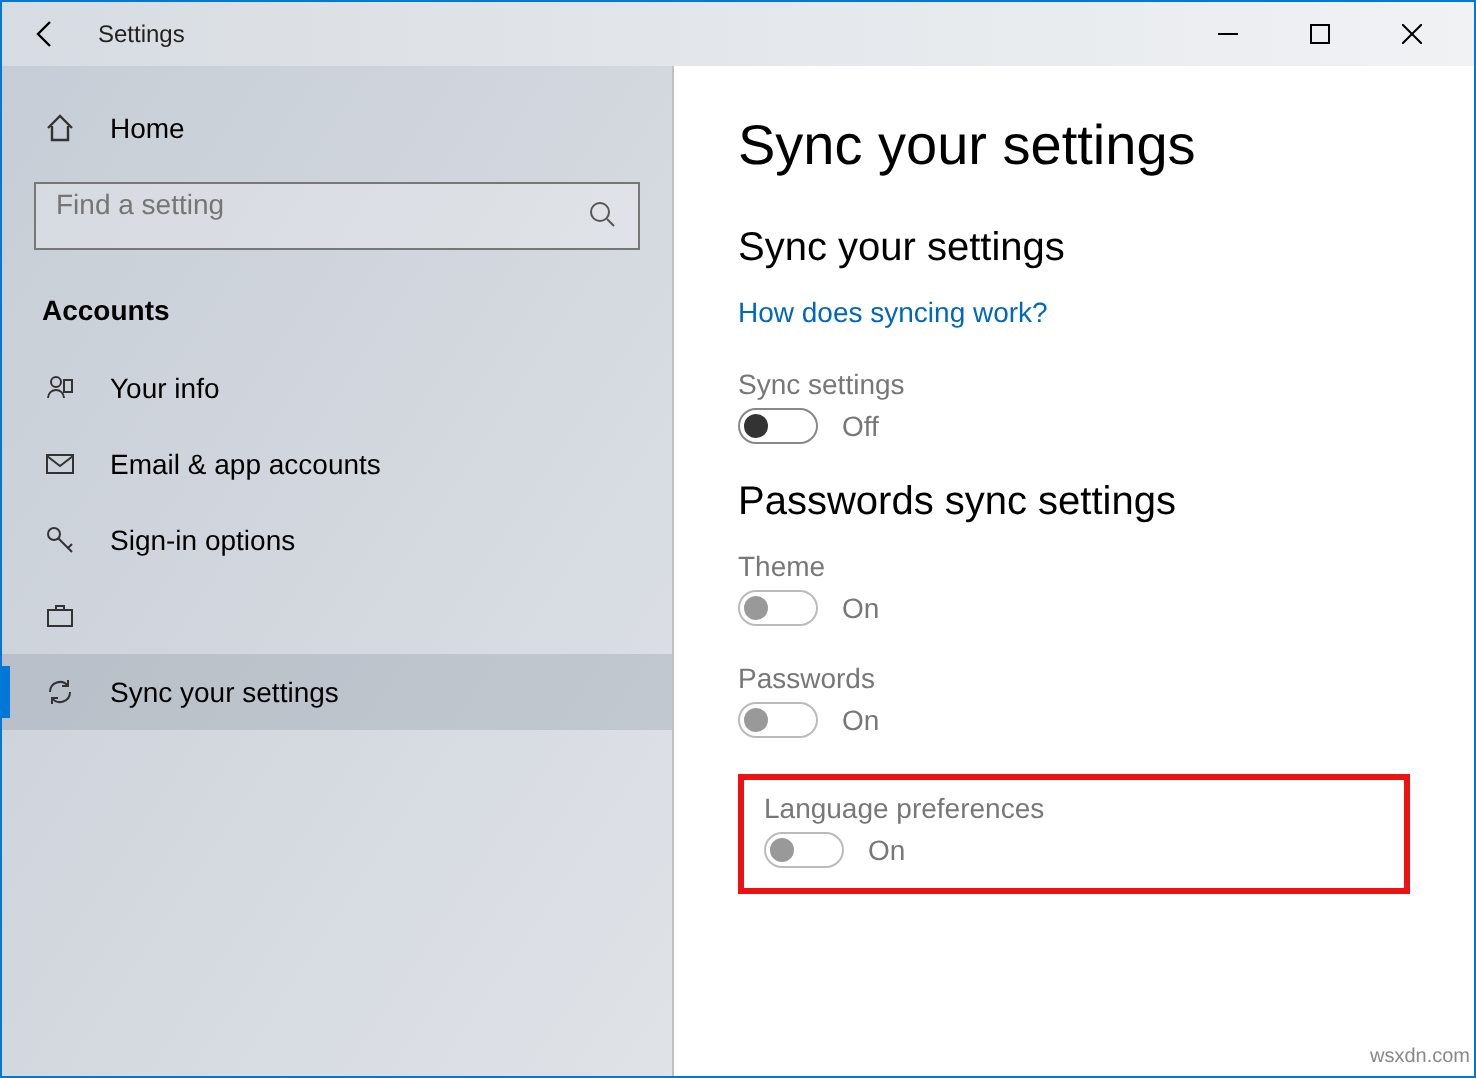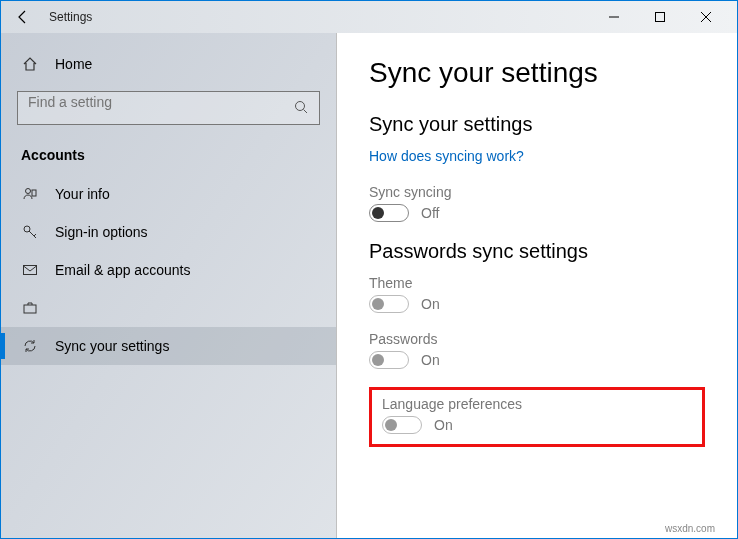--- a/index.html
+++ b/index.html
@@ -138,21 +138,21 @@
 }
 .toggle.disabled { border-color:#bbb; }
 .toggle.disabled .knob { background:#999; }
 .toggle-state { color:#777; font-size:14px; }
 .highlight-box {
   border: 3px solid #e11;
   padding: 6px 10px 10px 10px;
   margin-top: 0;
 }
 .watermark {
-  position:absolute; right:22px; bottom:4px;
+  position:absolute; right:2px; bottom:4px;
   font-size:10px; color:#888;
 }
 svg { display:block; }
 </style>
 </head>
 <body>
 
 <div class="window-bar">
   <div class="back">
     <svg width="16" height="16" viewBox="0 0 16 16">
@@ -208,40 +208,40 @@
             <path d="M2 13c0-2.5 2-4 4-4s4 1.5 4 4" stroke="#333" fill="none"></path>
             <rect x="10" y="4" width="4" height="6" stroke="#333" fill="none"></rect>
           </svg>
       </span>
       <span>Your info</span>
     </div>
 
     <div class="nav-item">
       <span class="icon">
         <svg width="16" height="16" viewBox="0 0 16 16">
+            <rect x="1.5" y="3.5" width="13" height="9" stroke="#333" fill="none"></rect>
+            <path d="M1.5 4 L8 9 L14.5 4" stroke="#333" fill="none"></path>
+          </svg>
+      </span>
+      <span>Email &amp; app accounts</span>
+    </div>
+
+    <div class="nav-item">
+      <span class="icon">
+        <svg width="16" height="16" viewBox="0 0 16 16">
             <circle cx="5" cy="5" r="3" stroke="#333" fill="none"></circle>
             <path d="M7 7 L14 14 M12 12 L14 10" stroke="#333" fill="none"></path>
           </svg>
       </span>
       <span>Sign-in options</span>
     </div>
 
     <div class="nav-item">
       <span class="icon">
         <svg width="16" height="16" viewBox="0 0 16 16">
-            <rect x="1.5" y="3.5" width="13" height="9" stroke="#333" fill="none"></rect>
-            <path d="M1.5 4 L8 9 L14.5 4" stroke="#333" fill="none"></path>
-          </svg>
-      </span>
-      <span>Email &amp; app accounts</span>
-    </div>
-
-    <div class="nav-item">
-      <span class="icon">
-        <svg width="16" height="16" viewBox="0 0 16 16">
             <rect x="2" y="5" width="12" height="8" stroke="#333" fill="none"></rect>
             <path d="M6 5 V3 H10 V5" stroke="#333" fill="none"></path>
           </svg>
       </span>
     </div>
 
     <div class="nav-item selected">
       <span class="icon">
         <svg width="16" height="16" viewBox="0 0 16 16">
             <path d="M3 8a5 5 0 0 1 9-3M13 8a5 5 0 0 1-9 3" stroke="#333" fill="none"></path>
@@ -252,21 +252,21 @@
     </div>
   </div>
 
   <div class="content">
     <h1>Sync your settings</h1>
 
     <h2>Sync your settings</h2>
     <a class="link">How does syncing work?</a>
 
     <div class="setting">
-      <div class="setting-label">Sync syncing</div>
+      <div class="setting-label">Sync settings</div>
       <div class="toggle-row">
         <div class="toggle">
             <div class="knob"></div>
           </div>
         <span class="toggle-state">Off</span>
       </div>
     </div>
 
     <h2>Passwords sync settings</h2>
 

